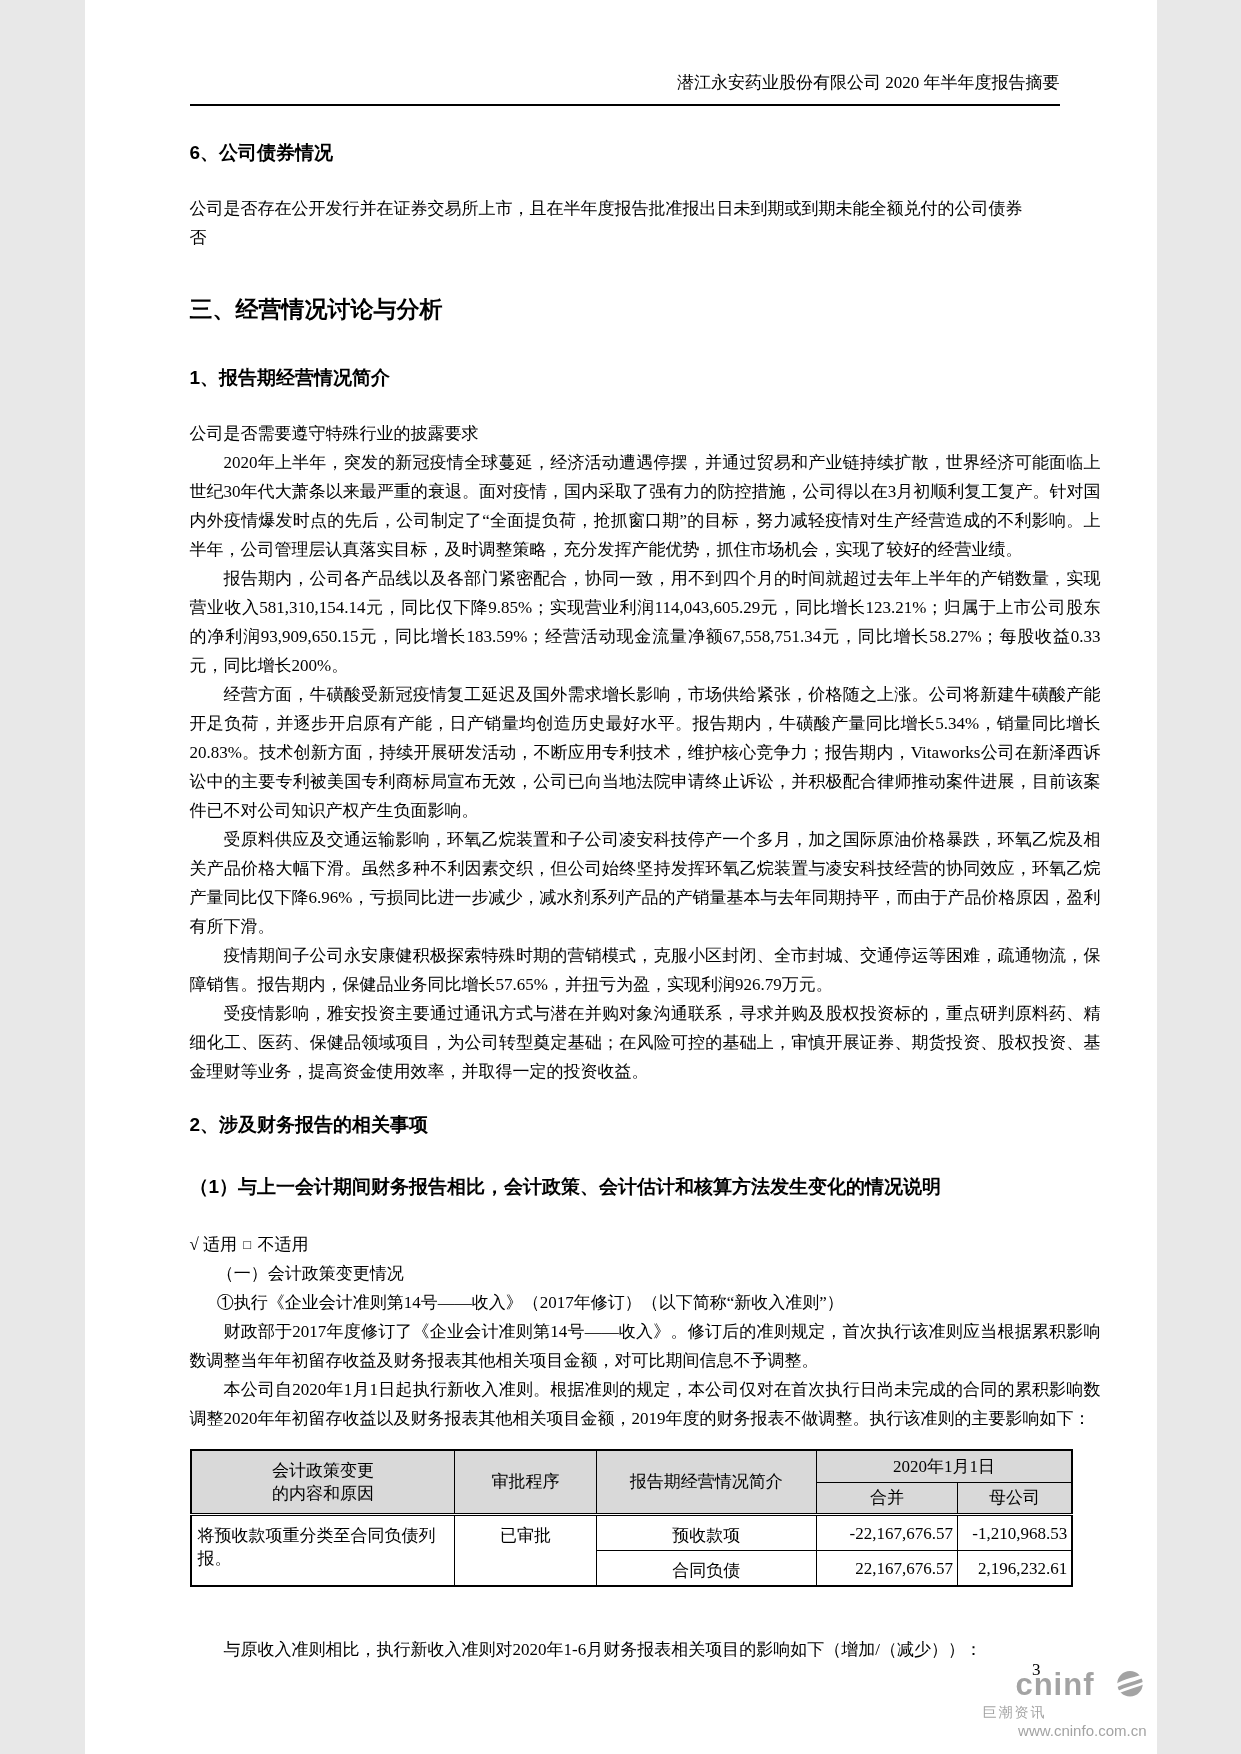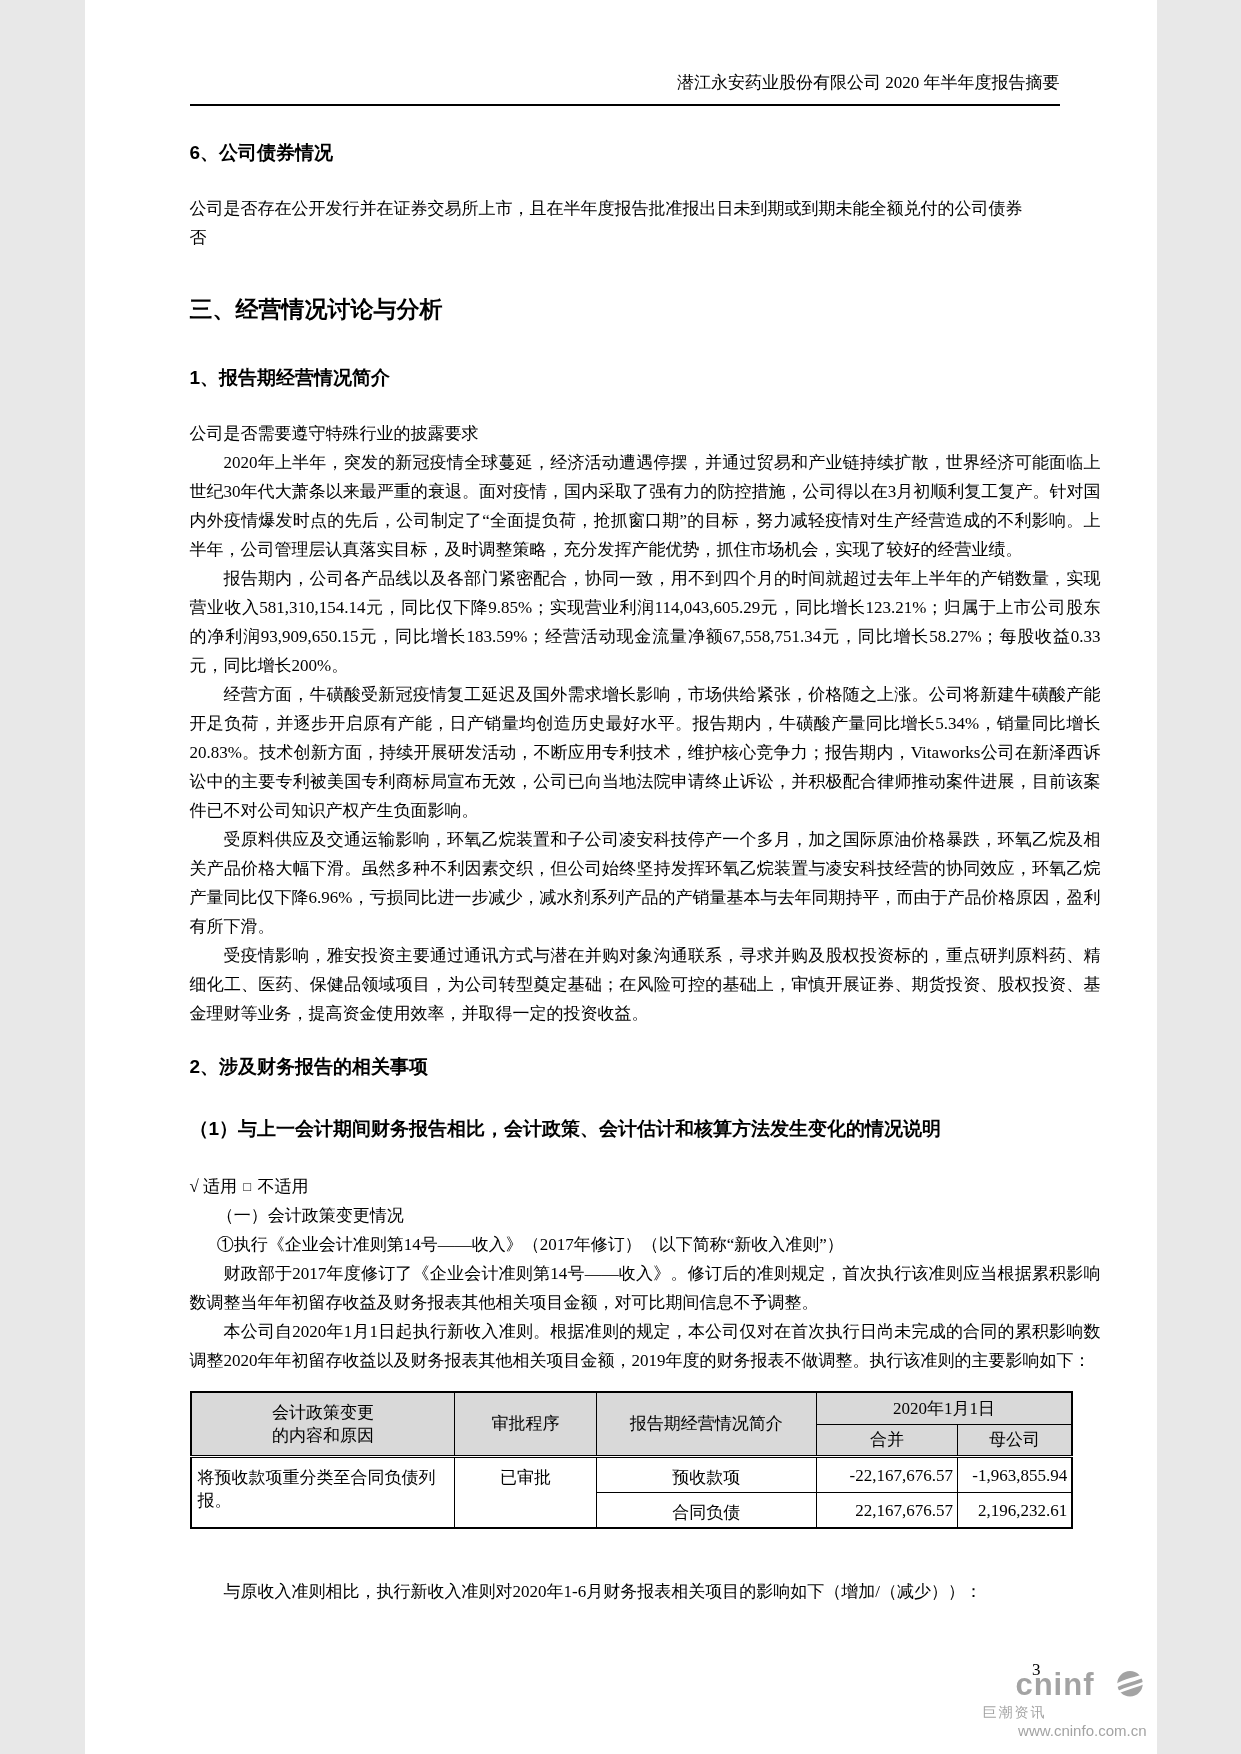--- a/index.html
+++ b/index.html
@@ -119,20 +119,21 @@
     <p class="body-text flush">否</p>
 
     <h2 class="sec-heading">三、经营情况讨论与分析</h2>
 
     <h3 class="sub-heading mt-lg">1、报告期经营情况简介</h3>
     <p class="body-text flush mt-md">公司是否需要遵守特殊行业的披露要求</p>
     <p class="body-text">2020年上半年，突发的新冠疫情全球蔓延，经济活动遭遇停摆，并通过贸易和产业链持续扩散，世界经济可能面临上世纪30年代大萧条以来最严重的衰退。面对疫情，国内采取了强有力的防控措施，公司得以在3月初顺利复工复产。针对国内外疫情爆发时点的先后，公司制定了“全面提负荷，抢抓窗口期”的目标，努力减轻疫情对生产经营造成的不利影响。上半年，公司管理层认真落实目标，及时调整策略，充分发挥产能优势，抓住市场机会，实现了较好的经营业绩。</p>
     <p class="body-text">报告期内，公司各产品线以及各部门紧密配合，协同一致，用不到四个月的时间就超过去年上半年的产销数量，实现营业收入581,310,154.14元，同比仅下降9.85%；实现营业利润114,043,605.29元，同比增长123.21%；归属于上市公司股东的净利润93,909,650.15元，同比增长183.59%；经营活动现金流量净额67,558,751.34元，同比增长58.27%；每股收益0.33元，同比增长200%。</p>
     <p class="body-text">经营方面，牛磺酸受新冠疫情复工延迟及国外需求增长影响，市场供给紧张，价格随之上涨。公司将新建牛磺酸产能开足负荷，并逐步开启原有产能，日产销量均创造历史最好水平。报告期内，牛磺酸产量同比增长5.34%，销量同比增长20.83%。技术创新方面，持续开展研发活动，不断应用专利技术，维护核心竞争力；报告期内，Vitaworks公司在新泽西诉讼中的主要专利被美国专利商标局宣布无效，公司已向当地法院申请终止诉讼，并积极配合律师推动案件进展，目前该案件已不对公司知识产权产生负面影响。</p>
     <p class="body-text">受原料供应及交通运输影响，环氧乙烷装置和子公司凌安科技停产一个多月，加之国际原油价格暴跌，环氧乙烷及相关产品价格大幅下滑。虽然多种不利因素交织，但公司始终坚持发挥环氧乙烷装置与凌安科技经营的协同效应，环氧乙烷产量同比仅下降6.96%，亏损同比进一步减少，减水剂系列产品的产销量基本与去年同期持平，而由于产品价格原因，盈利有所下滑。</p>
+    <p class="body-text">疫情期间子公司永安康健积极探索特殊时期的营销模式，克服小区封闭、全市封城、交通停运等困难，疏通物流，保障销售。报告期内，保健品业务同比增长57.65%，并扭亏为盈，实现利润926.79万元。</p>
     <p class="body-text">受疫情影响，雅安投资主要通过通讯方式与潜在并购对象沟通联系，寻求并购及股权投资标的，重点研判原料药、精细化工、医药、保健品领域项目，为公司转型奠定基础；在风险可控的基础上，审慎开展证券、期货投资、股权投资、基金理财等业务，提高资金使用效率，并取得一定的投资收益。</p>
 
     <h3 class="sub-heading" style="margin-top:26px">2、涉及财务报告的相关事项</h3>
 
     <h3 class="sub-heading" style="margin-top:36px">（1）与上一会计期间财务报告相比，会计政策、会计估计和核算方法发生变化的情况说明</h3>
 
     <p class="applicability flush">
       <span>√</span>
       <span>适用</span>
       <span class="box">□</span>
@@ -165,21 +166,21 @@
           <th>合并</th>
           <th>母公司</th>
         </tr>
       </thead>
       <tbody>
         <tr>
           <td class="desc" rowspan="2">将预收款项重分类至合同负债列报。</td>
           <td rowspan="2">已审批</td>
           <td>预收款项</td>
           <td class="num">-22,167,676.57</td>
-          <td class="num">-1,963,855.94</td>
+          <td class="num">-1,210,968.53</td>
         </tr>
         <tr>
           <td>合同负债</td>
           <td class="num">22,167,676.57</td>
           <td class="num">2,196,232.61</td>
         </tr>
       </tbody>
     </table>
 
     <p class="body-text closing-line">与原收入准则相比，执行新收入准则对2020年1-6月财务报表相关项目的影响如下（增加/（减少））：</p>

